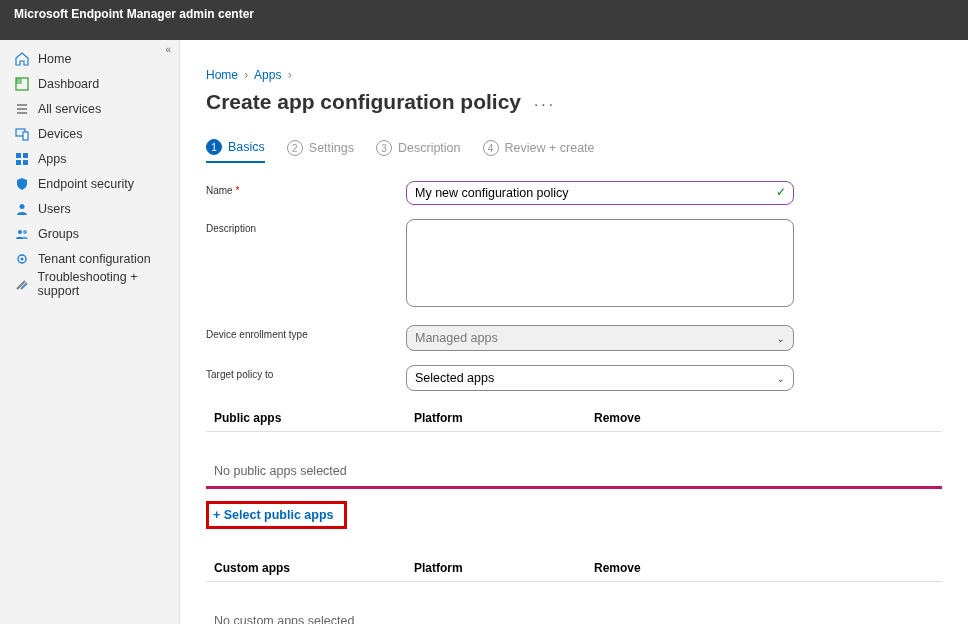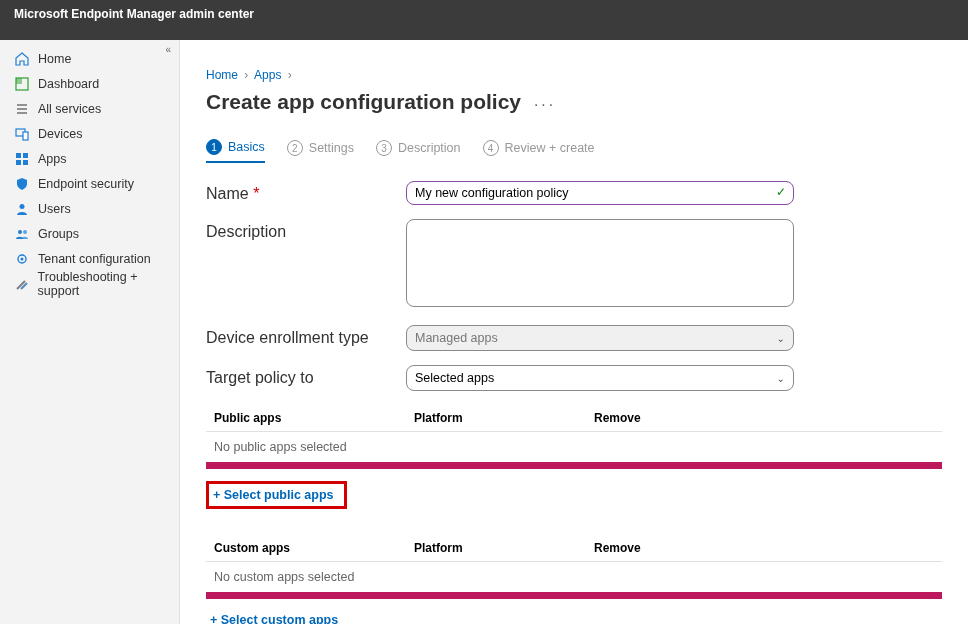--- a/index.html
+++ b/index.html
@@ -15,35 +15,35 @@
     .breadcrumb span { cursor:pointer; }
     .bc-sep { color:#888; margin:0 3px; }
     h1.page-title { font-size:21px; font-weight:600; color:#323232; margin-bottom:25px; display:inline-block; }
     .title-more { display:inline-block; margin-left:8px; color:#666; font-size:16px; letter-spacing:2px; cursor:pointer; vertical-align:middle; }
     .steps { display:flex; gap:22px; border-bottom:none; margin-bottom:18px; font-size:12.5px; }
     .step { display:flex; align-items:center; gap:6px; color:#999; padding-bottom:6px; }
     .step-num { width:16px; height:16px; border-radius:50%; border:1px solid #999; display:flex; align-items:center; justify-content:center; font-size:10px; }
     .step.active { color:#0067b8; border-bottom:2px solid #0067b8; }
     .step.active .step-num { background:#0067b8; color:#fff; border-color:#0067b8; }
     .form-row { display:flex; margin-bottom:14px; }
-    .form-label { width:200px; font-size:16px; color:#323232; padding-top:4px; }
+    .form-label { width:200px; font-size:10px; color:#323232; padding-top:4px; }
     .req { color:#c00; }
     .form-ctrl { flex:1; max-width:388px; }
     input[type=text], textarea, .sel { width:100%; font-size:12.5px; padding:4px 8px; border:1px solid #8a8a8a; border-radius:8px; font-family:inherit; }
     input[type=text].valid { border-color:#8a4ba3; }
     .valid-wrap { position:relative; }
     .valid-wrap .check { position:absolute; right:8px; top:4px; color:#107c10; font-size:12px; }
     textarea { height:88px; resize:none; }
     .sel { display:flex; justify-content:space-between; align-items:center; height:26px; cursor:pointer; }
     .sel.disabled { background:#f0f0f0; color:#777; }
     .sel .chev { font-size:10px; color:#555; }
     .tbl { margin-top:10px; }
     .tbl-head { display:flex; font-size:12px; font-weight:600; padding:6px 0 6px 8px; border-bottom:1px solid #e0e0e0; }
     .c1 { width:200px; } .c2 { width:180px; } .c3 { flex:1; }
-    .tbl-empty { font-size:12.5px; color:#666; padding:8px 0 8px 8px; border-bottom:7px solid #be185d; }
+    .tbl-empty { font-size:12.5px; color:#666; padding:8px 0 8px 8px; border-bottom:3px solid #be185d;margin-top:24px; }
     .add-link { color:#0067b8; font-size:12.5px; cursor:pointer; margin:12px 0 16px 0; display:inline-block; padding:2px 4px;font-weight:bold; }
     .add-link.highlight { border:3px solid #d30000; padding:4px 10px 4px 4px; }
     svg { display:block; }
   </style>
 </head>
 <body>
 
 <div class="topbar">
   <span>Microsoft Endpoint Manager admin center</span>
 </div>

